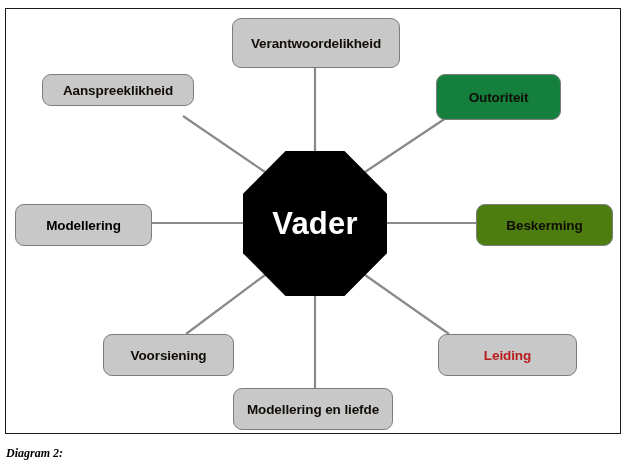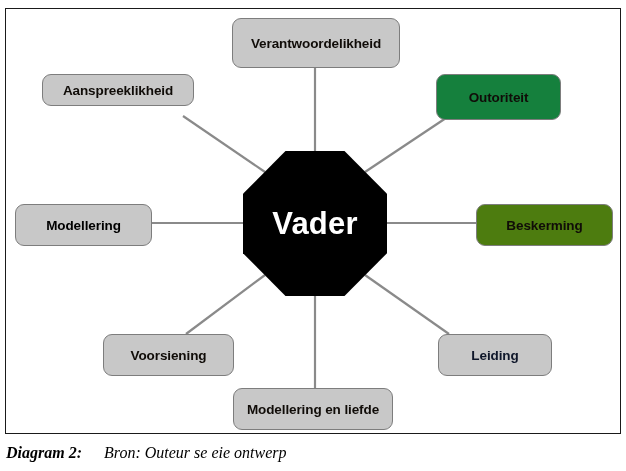--- a/index.html
+++ b/index.html
@@ -99,21 +99,21 @@
   
   .caption {
     position: absolute;
     left: 6px;
     top: 441px;
     width: 600px;
     height: 24px;
     display: flex;
     align-items: center;
     font-family: "Liberation Serif", serif;
-    font-size: 16px;
+    font-size: 12px;
     color: #000000;
   }
   .caption-label {
     font-weight: bold;
     font-style: italic;
     margin-right: 22px;
   }
   .caption-source {
     font-style: italic;
   }
@@ -147,21 +147,21 @@
       <div id="nodes-group">
           <div class="node-box" style="left: 226px; top: 9px; width: 168px; height: 50px; background: rgb(200, 200, 200); border-color: rgb(125, 125, 125); color: rgb(16, 12, 8);">
             <span>Verantwoordelikheid</span>
           </div>
           <div class="node-box" style="left: 430px; top: 65px; width: 125px; height: 46px; background: #15803d; border-color: rgb(125, 125, 125); color: rgb(16, 12, 8);">
             <span>Outoriteit</span>
           </div>
           <div class="node-box" style="left: 470px; top: 195px; width: 137px; height: 42px; background: #4d7c0f; border-color: rgb(125, 125, 125); color: rgb(16, 12, 8);">
             <span>Beskerming</span>
           </div>
-          <div class="node-box" style="left: 432px; top: 325px; width: 114px; height: 42px; background: rgb(200, 200, 200); border-color: rgb(125, 125, 125); color: #0f172a;">
+          <div class="node-box" style="left: 432px; top: 325px; width: 139px; height: 42px; background: rgb(200, 200, 200); border-color: rgb(125, 125, 125); color: #b91c1c;">
             <span>Leiding</span>
           </div>
           <div class="node-box" style="left: 227px; top: 379px; width: 160px; height: 42px; background: rgb(200, 200, 200); border-color: rgb(125, 125, 125); color: rgb(16, 12, 8);">
             <span>Modellering en liefde</span>
           </div>
           <div class="node-box" style="left: 65px; top: 325px; width: 131px; height: 42px; background: rgb(200, 200, 200); border-color: rgb(125, 125, 125); color: rgb(16, 12, 8); margin-left: 32px;">
             <span>Voorsiening</span>
           </div>
           <div class="node-box" style="left: 9px; top: 195px; width: 137px; height: 42px; background: rgb(200, 200, 200); border-color: rgb(125, 125, 125); color: #000000;">
             <span>Modellering</span>
@@ -169,16 +169,15 @@
           <div class="node-box" style="left: 36px; top: 65px; width: 152px; height: 32px; background: rgb(200, 200, 200); border-color: rgb(125, 125, 125); color: rgb(16, 12, 8);">
             <span>Aanspreeklikheid</span>
           </div>
         </div>
 
     </div>
   </div>
 
   <div class="caption">
     <span class="caption-label">Diagram 2:</span>
-    <span class="caption-source">Bron: Outeur se eie ontwerp</span>
   </div>
 
 </div>
 
 </body></html>

